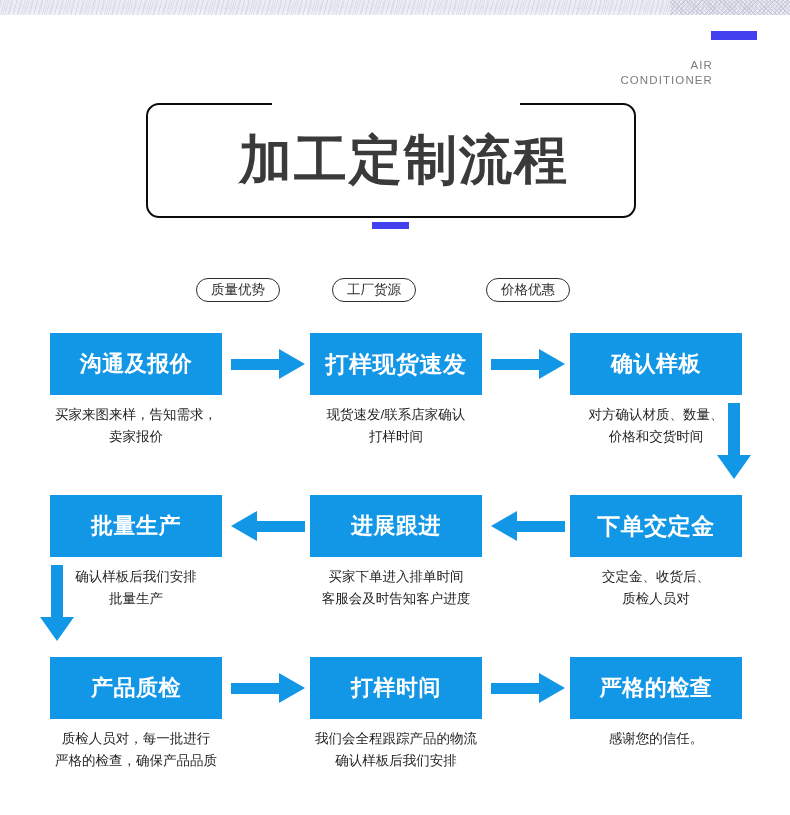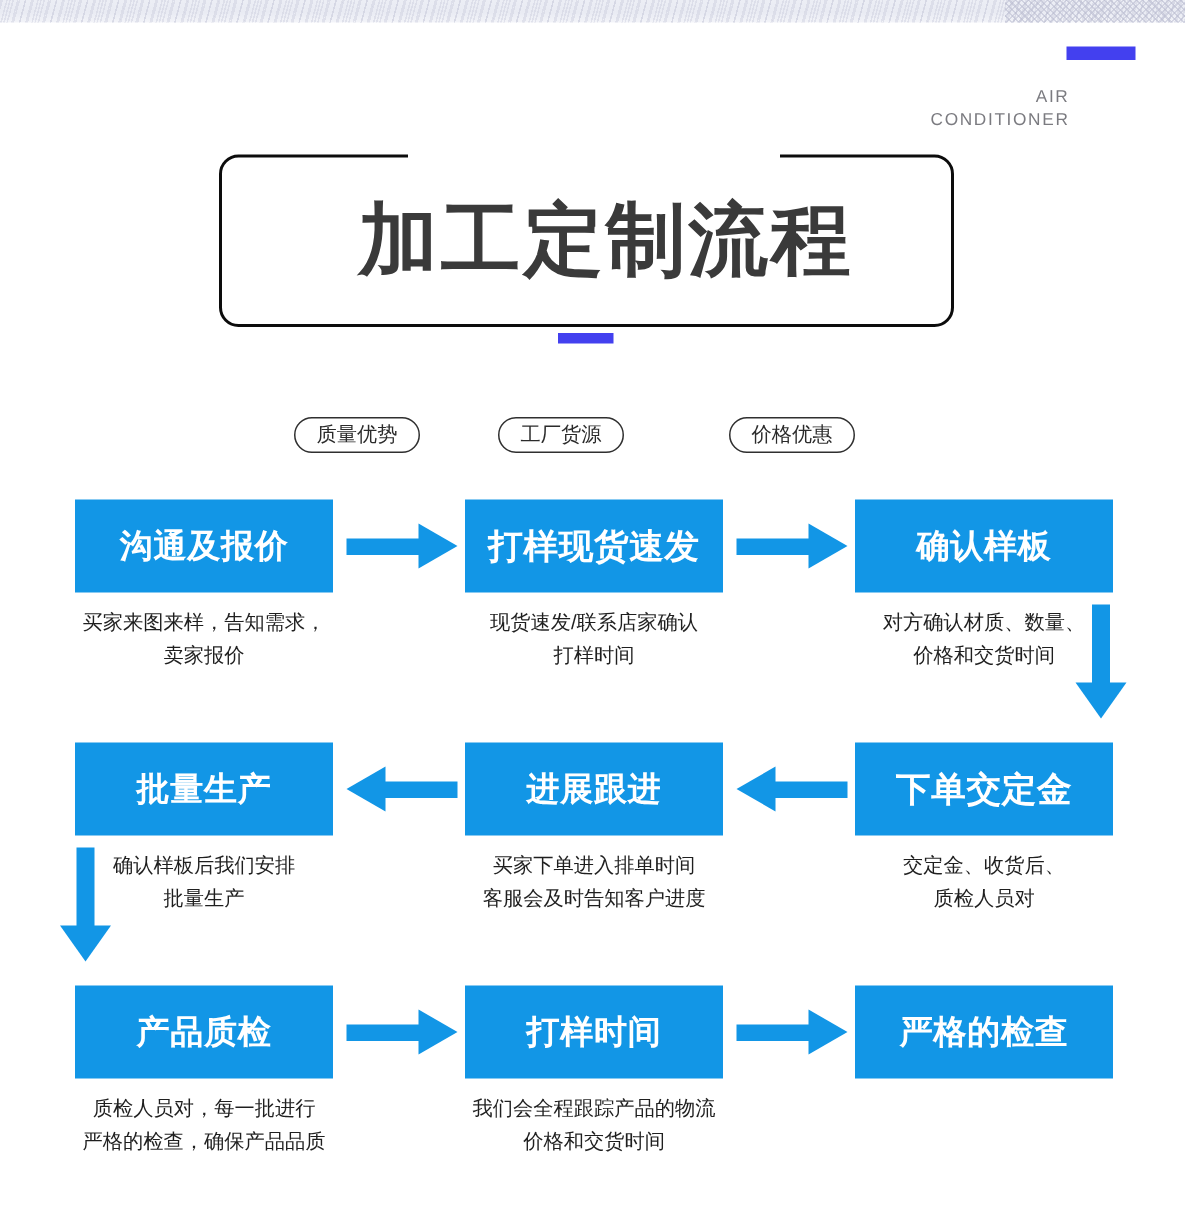--- a/index.html
+++ b/index.html
@@ -307,24 +307,25 @@
     </div>
 
     <div class="step c1 r3">
       <div class="step-box">产品质检</div>
       <div class="step-desc wide">质检人员对，每一批进行
 严格的检查，确保产品品质</div>
     </div>
     <div class="step c2 r3">
       <div class="step-box">打样时间</div>
       <div class="step-desc wide">我们会全程跟踪产品的物流
-价格和交货时间</div>
+确认样板后我们安排</div>
     </div>
     <div class="step c3 r3">
       <div class="step-box">严格的检查</div>
+      <div class="step-desc wide">感谢您的信任。</div>
     </div>
     <div class="h-arrow right ha-r3a">
       <div class="shaft"></div>
       <div class="head"></div>
     </div>
     <div class="h-arrow right ha-r3b">
       <div class="shaft"></div>
       <div class="head"></div>
     </div>
 

